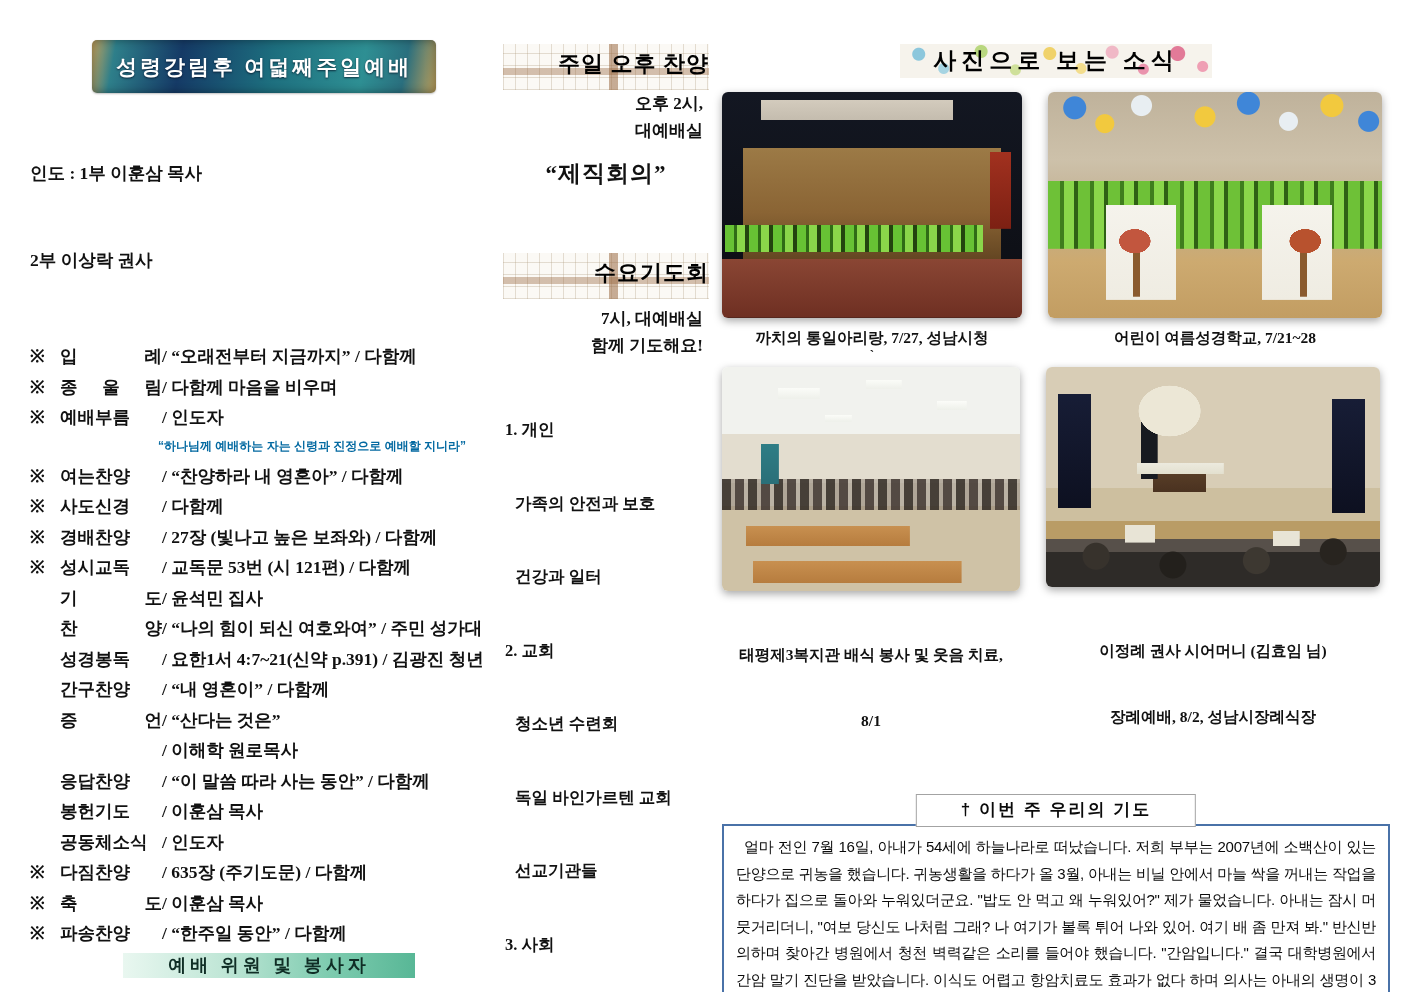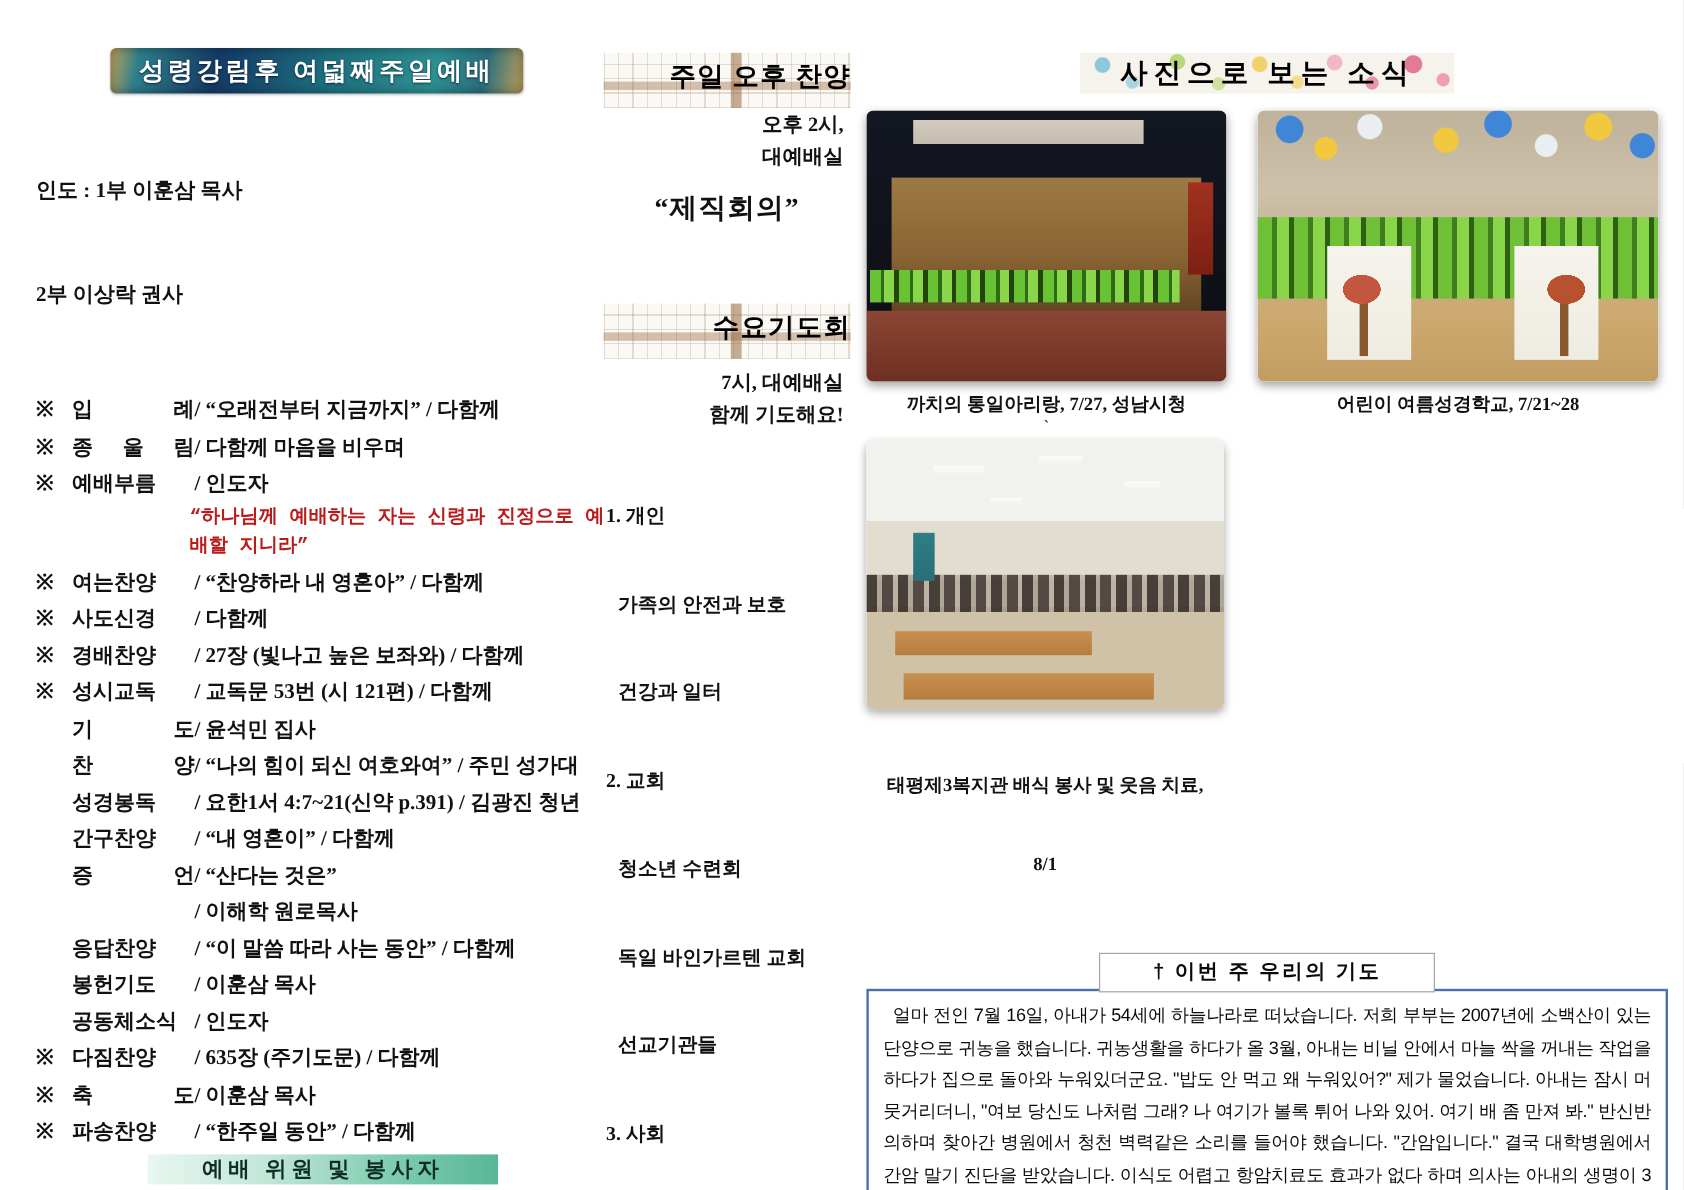--- a/index.html
+++ b/index.html
@@ -5,35 +5,35 @@
   * { margin:0; padding:0; box-sizing:border-box; }
   html,body { background:#e8e8e8; }
   .page {
     position:relative; width:1403px; height:992px; background:#ffffff;
     font-family:"Liberation Serif","DejaVu Serif",serif; color:#111; overflow:hidden;
     margin:0 auto;
   }
   
   .left-col { position:absolute; left:30px; top:40px; width:478px; }
   .banner {
-    margin-left:62px; width:344px; height:38px; border-radius:5px;
+    margin-left:62px; width:344px; height:53px; border-radius:5px;
     background:linear-gradient(100deg,#c8a45c 0%,#2e7f8a 7%,#153a66 26%,#1d6e7e 52%,#2e8f93 78%,#2a6f7e 90%,#bfa05a 100%);
     box-shadow:inset 0 0 10px rgba(0,0,0,.4), 0 1px 2px rgba(0,0,0,.25);
     display:flex; align-items:center; justify-content:center;
     color:#fff; font-size:21px; font-weight:bold; letter-spacing:3px;
     text-shadow:0 1px 2px rgba(0,10,30,.7);
   }
   .leaders { margin-top:8px; width:462px; text-align:left; font-size:17.5px; font-weight:bold; line-height:29px; white-space:pre; }
   .order { margin-top:8px; }
   .o-row { display:flex; font-size:17.5px; font-weight:bold; line-height:30.5px; }
   .o-star { width:30px; }
   .o-lbl  { width:102px; text-align:justify; text-align-last:justify; }
   .o-dtl  { flex:1; white-space:pre; }
-  .o-note { font-family:Liberation Mono, monospace; font-size:16px; font-weight:600;
-            margin:1px 0 3px 128px; line-height:24px; color:#b91c1c; }
+  .o-note { font-family:Liberation Sans, sans-serif; font-size:12px; font-weight:600;
+            margin:1px 0 3px 128px; line-height:24px; color:#0369a1; }
   
   .committee-section { margin-top:4px; }
   .band-green {
     width:292px; height:25px; margin:0 auto 2px auto; text-align:center; line-height:25px;
     font-size:18px; font-weight:bold; letter-spacing:4px; color:#102e26;
     background:linear-gradient(90deg,#e9f7f0 0%,#bfe6d6 35%,#7fccb0 70%,#58b796 100%);
   }
   
   .mid-col { position:absolute; left:503px; top:44px; width:206px; font-weight:bold; }
   .mid-header {
@@ -318,20 +318,27 @@
     </div>
 
     <div class="photo-row" style="margin-top:6px;">
       <div class="fig">
         <div class="photo ph3"></div>
         <div class="caption">
           <div>태평제3복지관 배식 봉사 및 웃음 치료,</div>
           <div>8/1</div>
         </div>
       </div>
+      <div class="fig">
+        <div class="photo ph4"></div>
+        <div class="caption">
+          <div>이정례 권사 시어머니 (김효임 님)</div>
+          <div>장례예배, 8/2, 성남시장례식장</div>
+        </div>
+      </div>
     </div>
 
     <div class="prayer">
       <div class="prayer-head">
         <span>†</span>
         <span>이번 주 우리의 기도</span>
       </div>
       <div class="prayer-body">얼마 전인 7월 16일, 아내가 54세에 하늘나라로 떠났습니다. 저희 부부는 2007년에 소백산이 있는 단양으로 귀농을 했습니다. 귀농생활을 하다가 올 3월, 아내는 비닐 안에서 마늘 싹을 꺼내는 작업을 하다가 집으로 돌아와 누워있더군요. "밥도 안 먹고 왜 누워있어?" 제가 물었습니다. 아내는 잠시 머뭇거리더니, "여보 당신도 나처럼 그래? 나 여기가 볼록 튀어 나와 있어. 여기 배 좀 만져 봐." 반신반의하며 찾아간 병원에서 청천 벽력같은 소리를 들어야 했습니다. "간암입니다." 결국 대학병원에서 간암 말기 진단을 받았습니다. 이식도 어렵고 항암치료도 효과가 없다 하며 의사는 아내의 생명이 3개월 밖에 남아있지 않다고 선고했습니다. 7월8일 응급실에 입원한 아내, 기저귀 8장을 받아내고 물티슈로 얼굴과 몸을 정성으로 닦아주며 저는 중환자실에서 조용히 말했습니다. "여보, 정말 미안해... 고생만 시켜서.. 정말 정말 미안해...나와 인생을 함께해서 고맙고 또 고마워...미안해.. 미안해.. 정말 정말 미안해..." 아내는 눈물을 주르륵 흘리더니 너무나 슬프게 중환자실이 쩌렁쩌렁 울리도록 크게 울었습니다. 그것을 마지막으로 더 이상의 대화를 나누지 못한 채 아내는 7월 16일에 눈을 감았습니다. 너무 보고 싶습니다. 고생만 하다간 아내에게 정말 미안합니다. 너무나 보고 싶습니다.</div>
     </div>
   </div>

